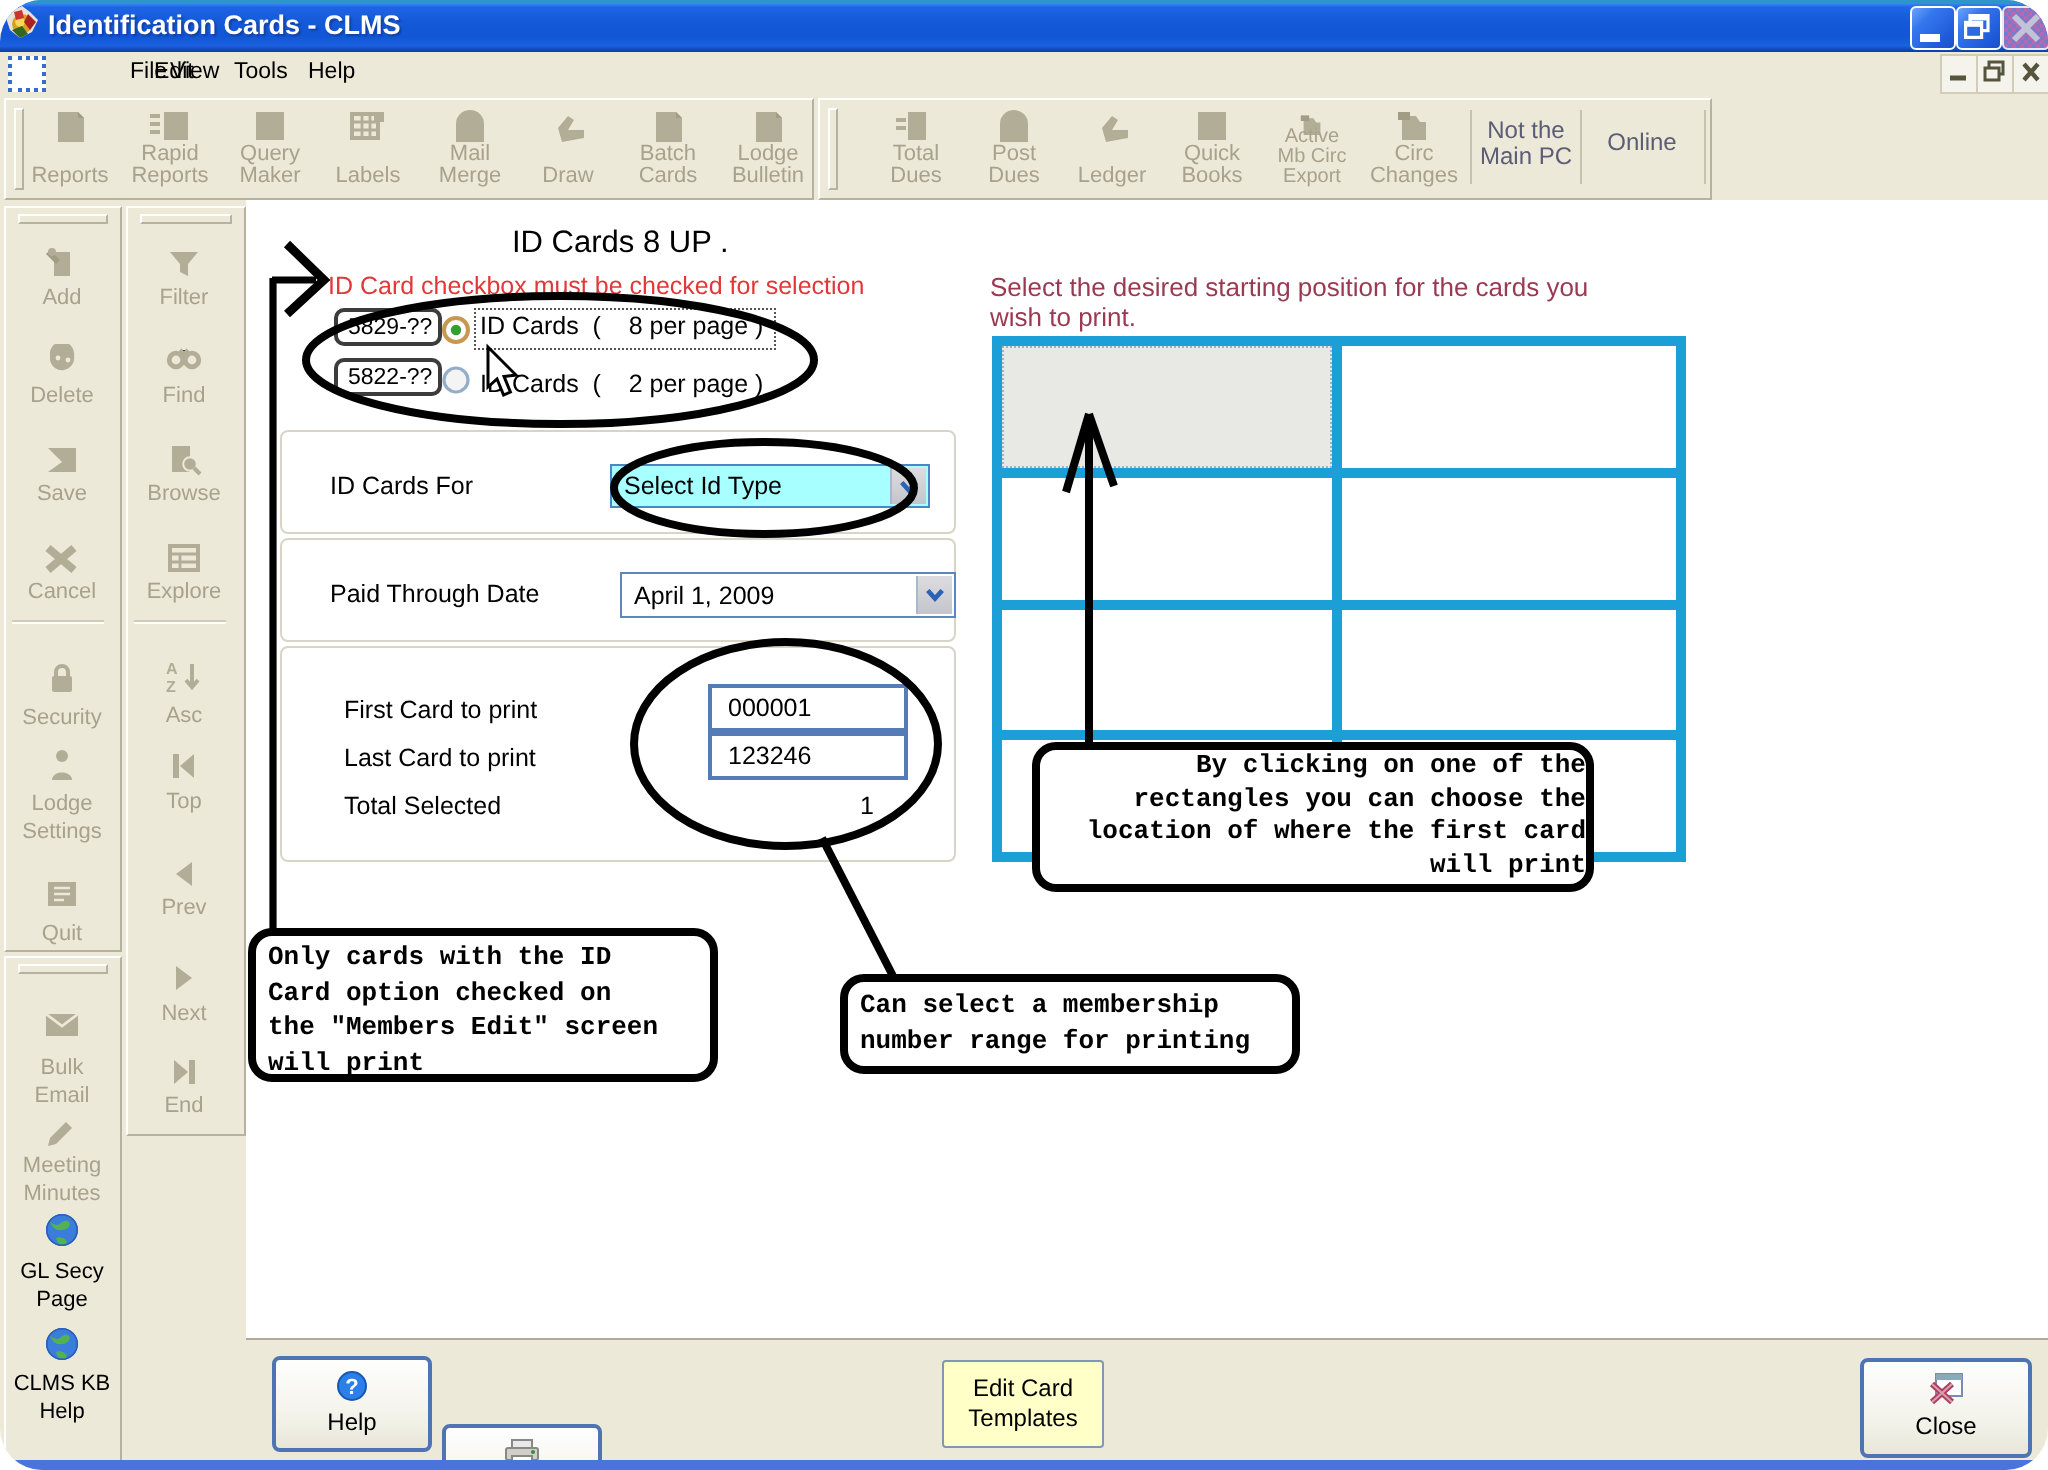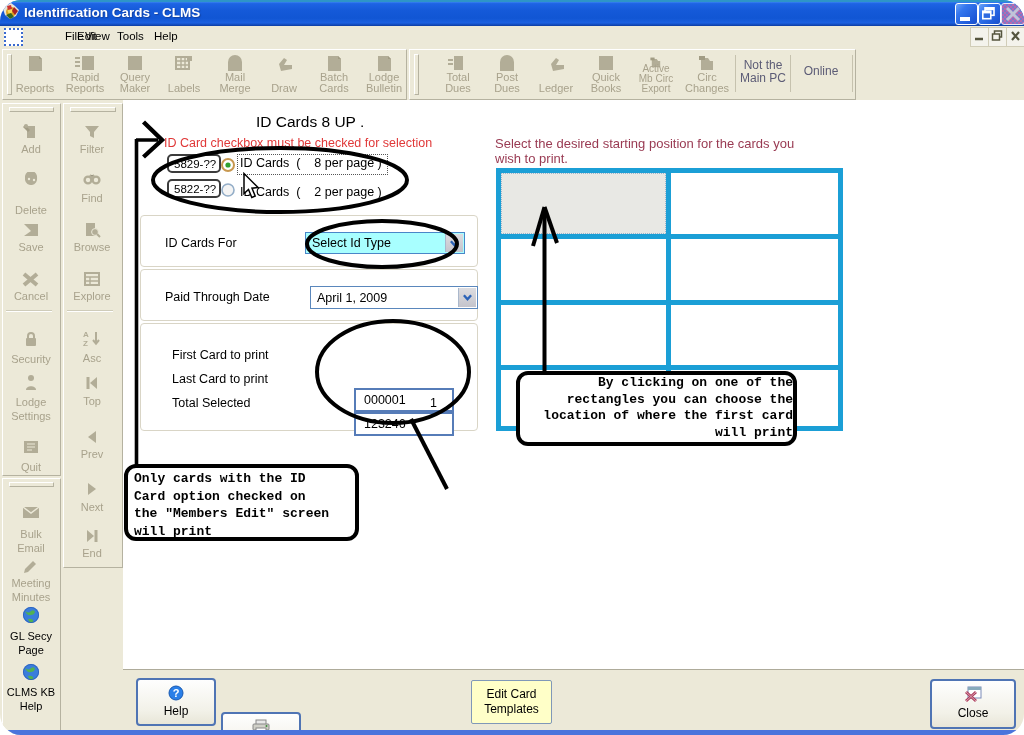--- a/index.html
+++ b/index.html
@@ -42,21 +42,21 @@
   
   .gbox{position:absolute;border:1px solid #d9d5c6;border-radius:4px;background:#fff;}
   .lbl{position:absolute;font-size:12.5px;color:#000;}
   .tb{position:absolute;background:#fff;border:2px solid #3c3c3c;border-radius:5px;font-size:11.5px;color:#000;
       padding-left:5px;display:flex;align-items:center;}
   .combo{position:absolute;border:1px solid #5a87bc;background:#fff;font-size:12.5px;display:flex;align-items:center;padding-left:6px;}
   .cbtn{position:absolute;right:1px;top:1px;bottom:1px;width:17px;background:linear-gradient(180deg,#dcdce0,#c4c4cc);
     border-left:1px solid #aab8cc;display:flex;align-items:center;justify-content:center;}
   .chev{width:9px;height:9px;}
   .ntb{position:absolute;background:#fff;border:2px solid #567cb8;font-size:12.5px;color:#000;
-      padding-left:8px;display:flex;align-items:center;margin-top:46px;}
+      padding-left:8px;display:flex;align-items:center;}
   .callout{position:absolute;background:#fff;border:4px solid #000;border-radius:12px;box-sizing:border-box;
      font-family:"Liberation Mono",monospace;font-weight:bold;font-size:13px;line-height:17.5px;color:#000;
      padding:2px 0 0 6px;}
   
   #botbar{left:123px;top:669px;width:901px;height:61px;background:#ece9d8;border-top:1px solid #aeab9a;}
   .bbtn{position:absolute;border:2px solid #4f74b4;border-radius:4px;background:linear-gradient(180deg,#fefefe,#f2f1e8 70%,#e8e6d8);
     text-align:center;font-size:12px;color:#000;}
   #bluestrip{left:0;top:730px;width:1024px;height:5px;background:#4a74dc;}
   .redtxt{position:absolute;color:#e03838;font-size:12.5px;}
   .martxt{position:absolute;color:#993a52;font-size:13px;line-height:15px;}
@@ -240,21 +240,21 @@
             <path d="M6 3 h8 v12 h-8 z" fill="#b2ad97"></path>
             <path d="M4 2 l5 5 -2 2 -5 -5 z" fill="#a19c84"></path>
             <circle cx="5" cy="3" r="2" fill="#b2ad97"></circle>
           </svg></div>
         <div class="slb " style="left:3px;top:43px;">Add</div>
         <div class="sic" style="left:21px;top:72px;"><svg width="20" height="18">
             <path d="M4 4 a6 6 0 0 1 12 2 a6 6 0 0 1 -12 2 z" fill="#b2ad97"></path>
             <circle cx="8" cy="7" r="1.2" fill="#ece9d8"></circle>
             <circle cx="13" cy="8" r="1.2" fill="#ece9d8"></circle>
           </svg></div>
-        <div class="slb " style="left:3px;top:92px;margin-top:12px;">Delete</div>
+        <div class="slb " style="left:3px;top:92px;">Delete</div>
         <div class="sic" style="left:21px;top:121px;"><svg width="20" height="18">
             <path d="M3 3 h14 v12 h-14 z" fill="#b2ad97"></path>
             <path d="M3 3 l7 7 -7 5 z" fill="#ece9d8"></path>
           </svg></div>
         <div class="slb " style="left:3px;top:141px;">Save</div>
         <div class="sic" style="left:21px;top:170px;"><svg width="20" height="18">
             <path d="M3 4 L16 15 M16 4 L3 15" stroke="#b2ad97" stroke-width="4"></path>
           </svg></div>
         <div class="slb " style="left:3px;top:190px;">Cancel</div>
         <div class="sic" style="left:21px;top:230px;"><svg width="20" height="18">
@@ -393,20 +393,21 @@
 
   <div class="abs" style="left:496px;top:168px;width:347px;height:263px;border:5px solid #1b9fd6;box-sizing:border-box;background:#fff;">
     <div class="abs" style="left:165px;top:0;width:5px;height:253px;background:#1b9fd6;"></div>
     <div class="abs" style="left:0;top:61px;width:337px;height:5px;background:#1b9fd6;"></div>
     <div class="abs" style="left:0;top:127px;width:337px;height:5px;background:#1b9fd6;"></div>
     <div class="abs" style="left:0;top:192px;width:337px;height:5px;background:#1b9fd6;"></div>
     <div class="abs" style="left:0;top:0;width:165px;height:61px;background:#e8e8e4;border:1px dotted #9ab4cc;box-sizing:border-box;"></div>
   </div>
 
   <div class="callout" style="left:124px;top:464px;width:235px;height:77px;">Only cards with the ID<br>Card option checked on<br>the "Members Edit" screen<br>will print</div>
+  <div class="callout" style="left:420px;top:487px;width:230px;height:50px;padding-top:3px;">Can select a membership<br>number range for printing</div>
   <div class="callout" style="left:516px;top:371px;width:281px;height:75px;padding-top:0px;padding-left:13px;line-height:16.5px;text-align:right;">By clicking on one of the<br>rectangles you can choose the<br>location of where the first card<br>will print</div>
 
   <svg class="abs" style="left:0;top:0;z-index:50;pointer-events:none;" width="1024" height="735" viewBox="0 0 1024 735">
 
     <ellipse cx="280" cy="180" rx="127" ry="32" fill="none" stroke="#000" stroke-width="4"></ellipse>
 
     <ellipse cx="382" cy="244" rx="75" ry="23" fill="none" stroke="#000" stroke-width="4"></ellipse>
 
     <ellipse cx="393" cy="372" rx="76" ry="51" fill="none" stroke="#000" stroke-width="4"></ellipse>
 

